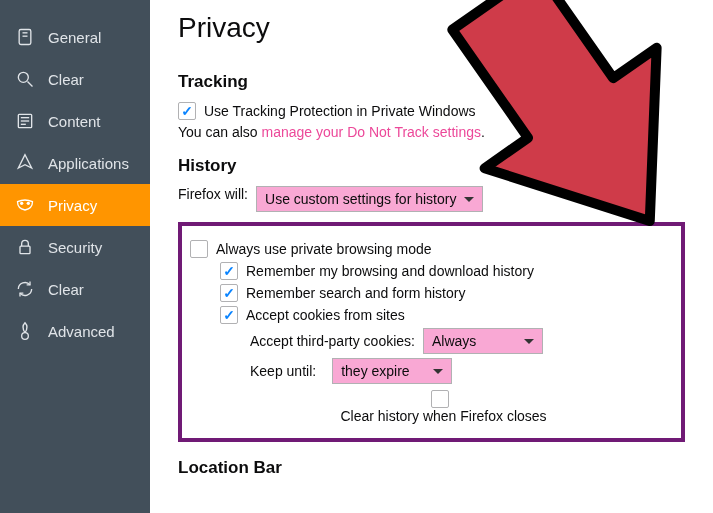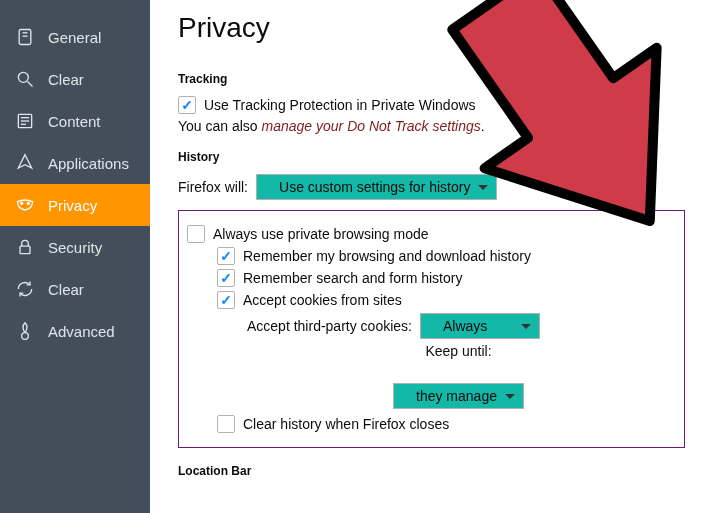--- a/index.html
+++ b/index.html
@@ -6,29 +6,29 @@
   body { font-family: "Segoe UI", Arial, sans-serif; font-size: 14px; color: #0c0c0d; background: #fff; width: 713px; height: 513px; overflow: hidden; position: relative; }
   .container { display: flex; height: 100%; }
   .sidebar { width: 150px; background: #424f5a; color: #e0e4e8; flex-shrink: 0; padding-top: 16px; }
   .sidebar-item { display: flex; align-items: center; padding: 10px 14px; cursor: pointer; font-size: 15px; }
   .sidebar-item.active { background: #ff9500; color: #fff; }
   .sidebar-item .icon { width: 22px; height: 22px; margin-right: 12px; display: flex; align-items: center; justify-content: center; }
   .sidebar-item svg { fill: none; stroke: #e0e4e8; stroke-width: 1.6; }
   .sidebar-item.active svg { stroke: #fff; }
   .main { flex: 1; padding: 12px 28px 0 28px; overflow: hidden; }
   .page-title { font-size: 28px; font-weight: 400; margin-bottom: 28px; }
-  .section-heading { font-size: 12px; font-weight: 700; margin-bottom: 10px; margin-top: 16px; }
+  .section-heading { font-size: 17px; font-weight: 700; margin-bottom: 10px; margin-top: 16px; }
   .row { display: flex; align-items: center; margin: 4px 0; }
-  .link { color: #7f1d1d; text-decoration: none; cursor: pointer; font-style: italic; }
+  .link { color: #ec4899; text-decoration: none; cursor: pointer; }
   .cb { width: 18px; height: 18px; border: 1px solid #b1b1b3; border-radius: 2px; display: inline-flex; align-items: center; justify-content: center; margin-right: 8px; background: #fff; flex-shrink: 0; }
   .cb.checked::after { content: "✓"; color: #0a84ff; font-weight: bold; font-size: 14px; line-height: 1; }
-  .select { border: 1px solid #b1b1b3; padding: 4px 26px 4px 22px; background: #14b8a6; position: relative; display: inline-flex; align-items: center; min-height: 26px; cursor: pointer; }
+  .select { border: 1px solid #b1b1b3; padding: 4px 26px 4px 8px; background: #f9a8d4; position: relative; display: inline-flex; align-items: center; min-height: 26px; cursor: pointer; }
   .select::after { content: ""; position: absolute; right: 8px; top: 50%; margin-top: -2px; border-left: 5px solid transparent; border-right: 5px solid transparent; border-top: 5px solid #333; }
-  .history-will { display: flex; align-items: center; gap: 8px; margin-bottom: 10px; }
-  .highlight-box { border: 1px solid #701a75; padding: 10px 14px 10px 8px; margin-top: 6px; }
+  .history-will { display: flex; gap: 8px; margin-bottom: 10px; }
+  .highlight-box { border: 4px solid #701a75; padding: 10px 14px 10px 8px; margin-top: 6px; }
   .indent-1 { padding-left: 30px; }
   .indent-2 { padding-left: 60px; }
   .label-text { display: inline; }
   .tracking-sub { margin-top: 4px; }
   .arrow-overlay { position: absolute; pointer-events: none; top: -55px; right: -10px; width: 380px; height: 360px; }
 </style>
 </head>
 <body>
 
 <div class="container">
@@ -148,27 +148,27 @@
       <div class="row indent-1">
         <span class="cb checked"></span>
         <span class="label-text">Accept cookies from sites</span>
       </div>
       <div class="row indent-2" style="gap:8px;align-items:center;">
         <span>Accept third-party cookies:</span>
         <span class="select" style="min-width:120px;">
             <span>Always</span>
           </span>
       </div>
-      <div class="row indent-2" style="gap:24px;flex-direction:column;">
+      <div class="row indent-2" style="gap:16px;">
         <span>Keep until:</span>
         <span class="select" style="min-width:120px;">
-            <span>they manage</span>
+            <span>they expire</span>
           </span>
       </div>
-      <div class="row indent-1" style="margin-top:6px;">
+      <div class="row indent-1" style="margin-top:6px;flex-direction:column;">
         <span class="cb"></span>
         <span class="label-text">Clear history when Firefox closes</span>
       </div>
     </div>
 
     <div class="section-heading">Location Bar</div>
   </div>
 </div>
 
 <svg class="arrow-overlay" viewBox="0 0 380 360">

